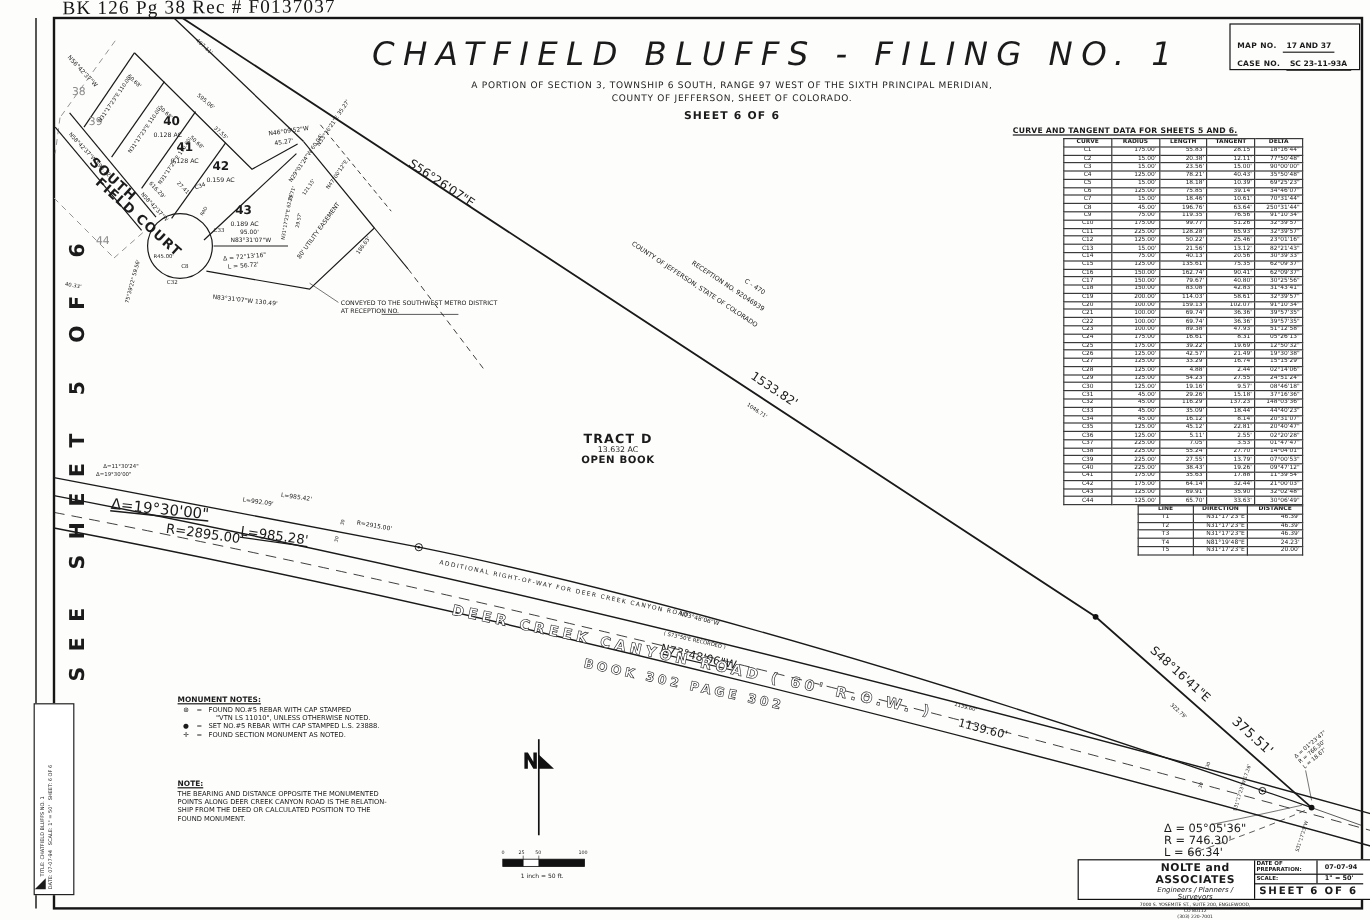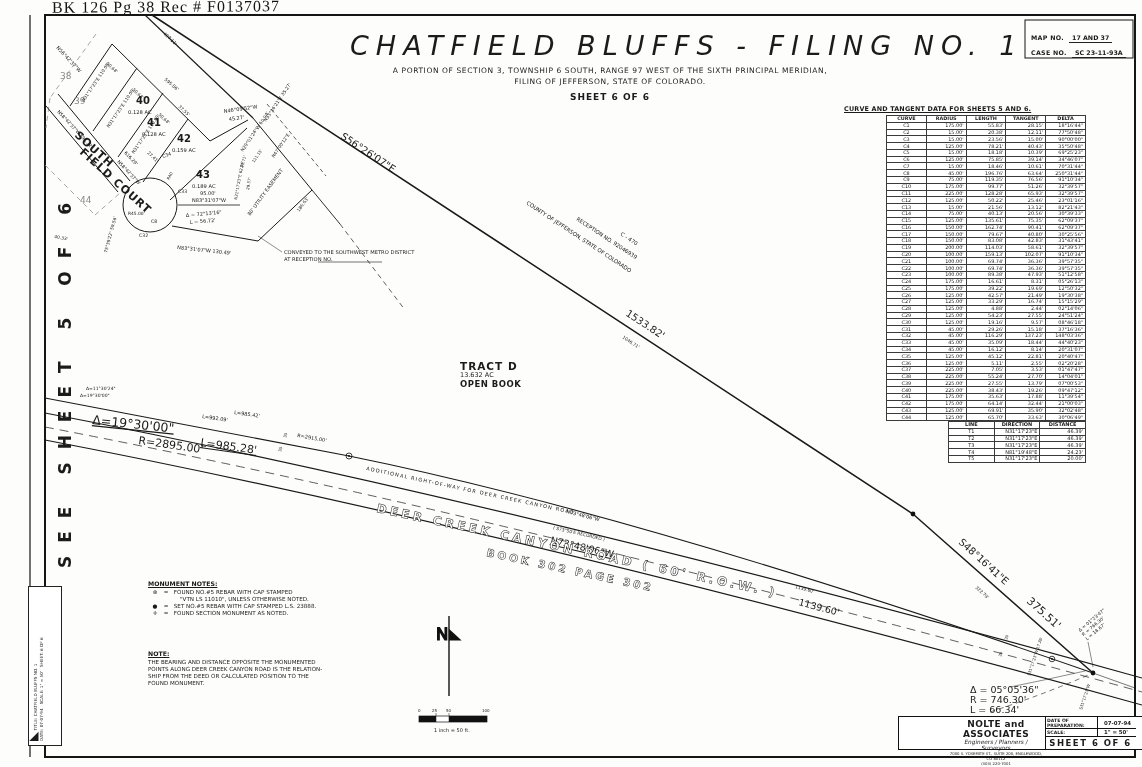--- a/index.html
+++ b/index.html
@@ -1,35 +1,35 @@
 <!DOCTYPE html>
 <html><head>
 <meta charset="utf-8">
 <style>
   html,body{margin:0;padding:0;background:#ffffff;}
   #page{position:relative;width:1142px;height:767px;background:#fdfdfc;overflow:hidden;
         font-family:"DejaVu Sans", sans-serif;color:#1b1b1b;}
   .abs{position:absolute;}
   .hand{font-family:cursive;font-size:16px;color:#151515;transform:rotate(-.4deg);letter-spacing:1px;}
-  .title{font-style:italic;font-size:27px;letter-spacing:7px;white-space:nowrap;font-weight:500;margin-left:40px;}
+  .title{font-style:italic;font-size:27px;letter-spacing:7px;white-space:nowrap;font-weight:500;}
   .sub{font-size:7.5px;letter-spacing:.6px;text-align:center;white-space:nowrap;}
   .sheetline{font-size:9px;font-weight:bold;letter-spacing:1px;text-align:center;}
   .mapbox-label{font-size:6.3px;font-weight:bold;letter-spacing:.3px;}
   .mapbox-val{font-size:6.3px;font-weight:bold;border-bottom:1px solid #222;padding:0 3px 1px 3px;}
   .tbl-title{font-size:6.4px;font-weight:bold;text-decoration:underline;letter-spacing:.2px;white-space:nowrap;}
   table.data{border-collapse:collapse;table-layout:fixed;background:#fff;}
   table.data th,table.data td{border:0.5px solid #3a3a3a;font-size:4.9px;line-height:5px;
       padding:0.4px 2px;white-space:nowrap;overflow:hidden;}
   table.data th{text-align:center;font-weight:bold;}
   table.data td{text-align:right;}
   table.data td:first-child{text-align:center;}
   #curveTable{width:200px;}
   #lineTable{width:138px;}
   #lineTable th,#lineTable td{font-size:5px;}
-  .tract{line-height:1.15;}
+  .tract{text-align:center;line-height:1.15;}
   .tract .t1{font-size:10.5px;font-weight:bold;letter-spacing:1px;}
   .tract .t2{font-size:6.5px;}
   .tract .t3{font-size:8.5px;font-weight:bold;letter-spacing:.5px;}
   .notes{font-size:5.6px;line-height:7px;white-space:nowrap;}
   .notes .nt{font-weight:bold;text-decoration:underline;font-size:6.2px;margin-bottom:2px;}
   .notes .sym{display:inline-block;width:14px;text-align:center;}
   .vtext{font-size:17px;font-weight:bold;letter-spacing:13px;white-space:nowrap;transform:rotate(-90deg);transform-origin:center;}
   .mini{border:1.2px solid #222;background:#fff;}
   .mini-inner{transform:rotate(-90deg);font-size:4.2px;line-height:5.6px;white-space:nowrap;}
   .tb{border:1.4px solid #111;background:#fff;padding-left:20px;}
@@ -237,21 +237,21 @@
       <text x="0" y="11.2" font-size="4.6">L = 18.67'</text>
     </g>
     <text transform="translate(1030,676) rotate(-72)" font-size="4">S31°17'23"W  17.26'</text>
     <text transform="translate(1082,710) rotate(-72)" font-size="4">S31°17'23"W</text>
 
     <use href="#nalogo" transform="translate(906,722) scale(1.45)"></use>
   </svg>
 
   <div class="abs title" style="left:310px;top:30px;">CHATFIELD BLUFFS - FILING NO. 1</div>
   <div class="abs sub" style="left:280px;top:66px;width:660px;">A PORTION OF SECTION 3, TOWNSHIP 6 SOUTH, RANGE 97 WEST OF THE SIXTH PRINCIPAL MERIDIAN,</div>
-  <div class="abs sub" style="left:280px;top:77px;width:660px;">FILING OF JEFFERSON, STATE OF COLORADO.</div>
+  <div class="abs sub" style="left:280px;top:77px;width:660px;">COUNTY OF JEFFERSON, SHEET OF COLORADO.</div>
   <div class="abs sheetline" style="left:280px;top:92px;width:660px;">SHEET 6 OF 6</div>
 
   <div class="abs" style="left:1031px;top:25px;">
     <span class="mapbox-label">MAP NO.</span>
     <span class="mapbox-val">17 AND 37</span>
   </div>
   <div class="abs" style="left:1031px;top:40px;">
     <span class="mapbox-label">CASE NO.</span>
     <span class="mapbox-val">SC 23-11-93A</span>
   </div>

